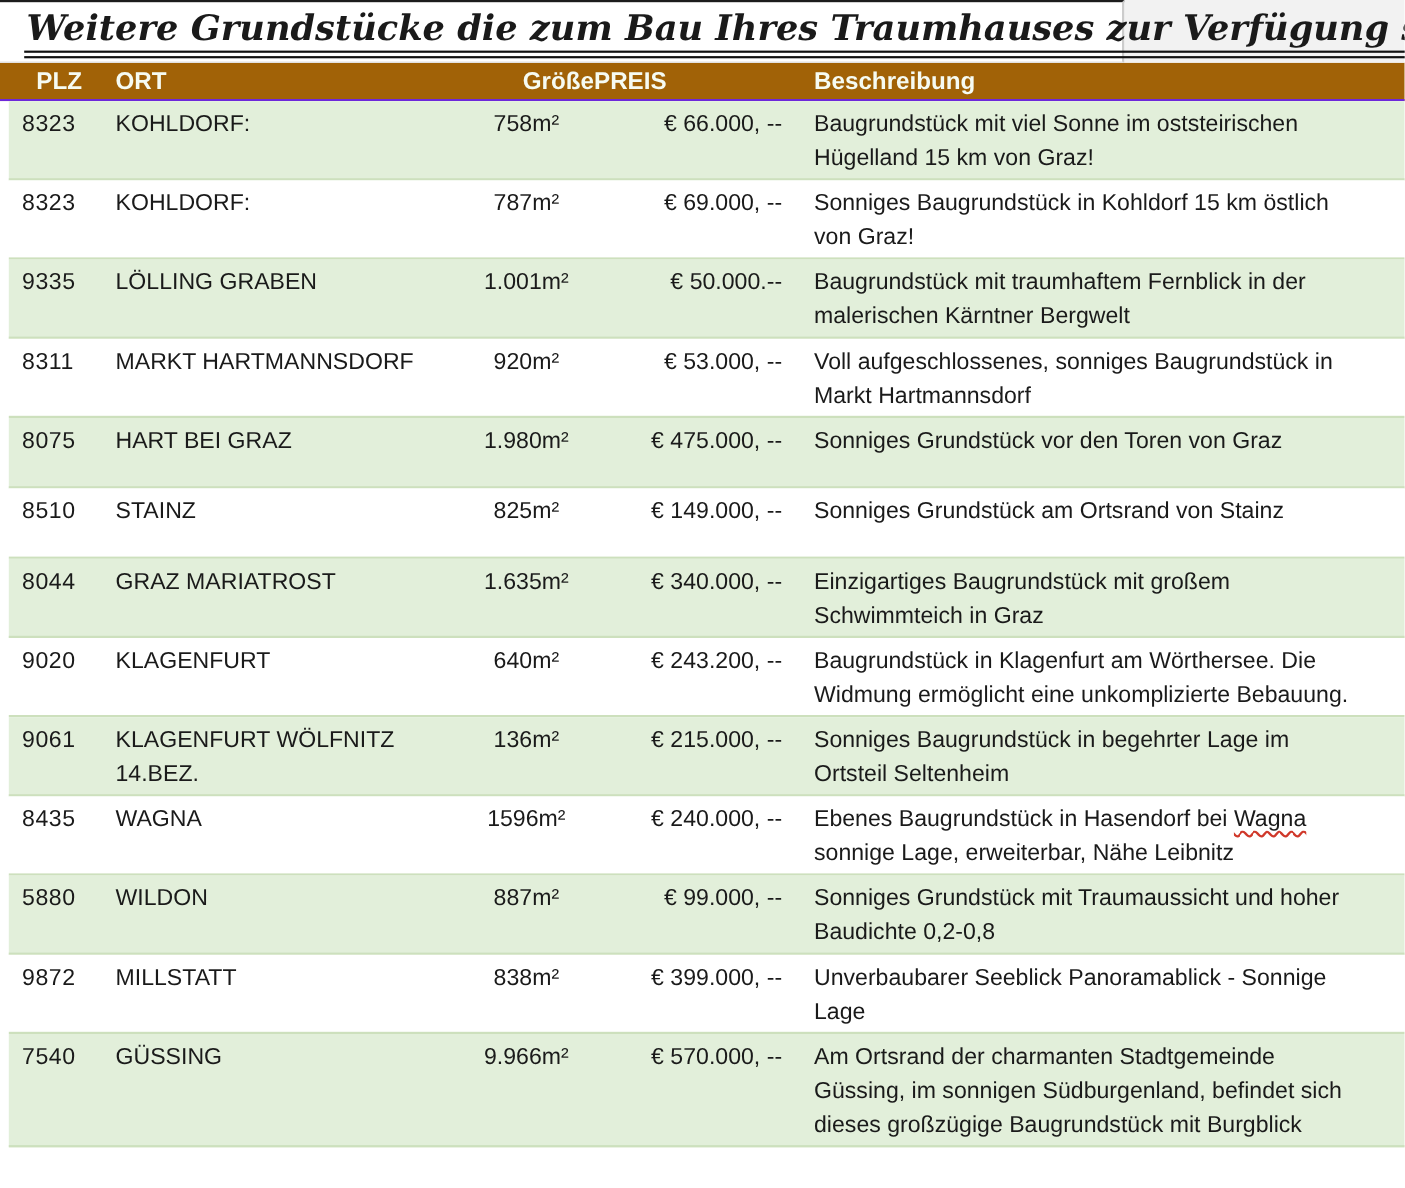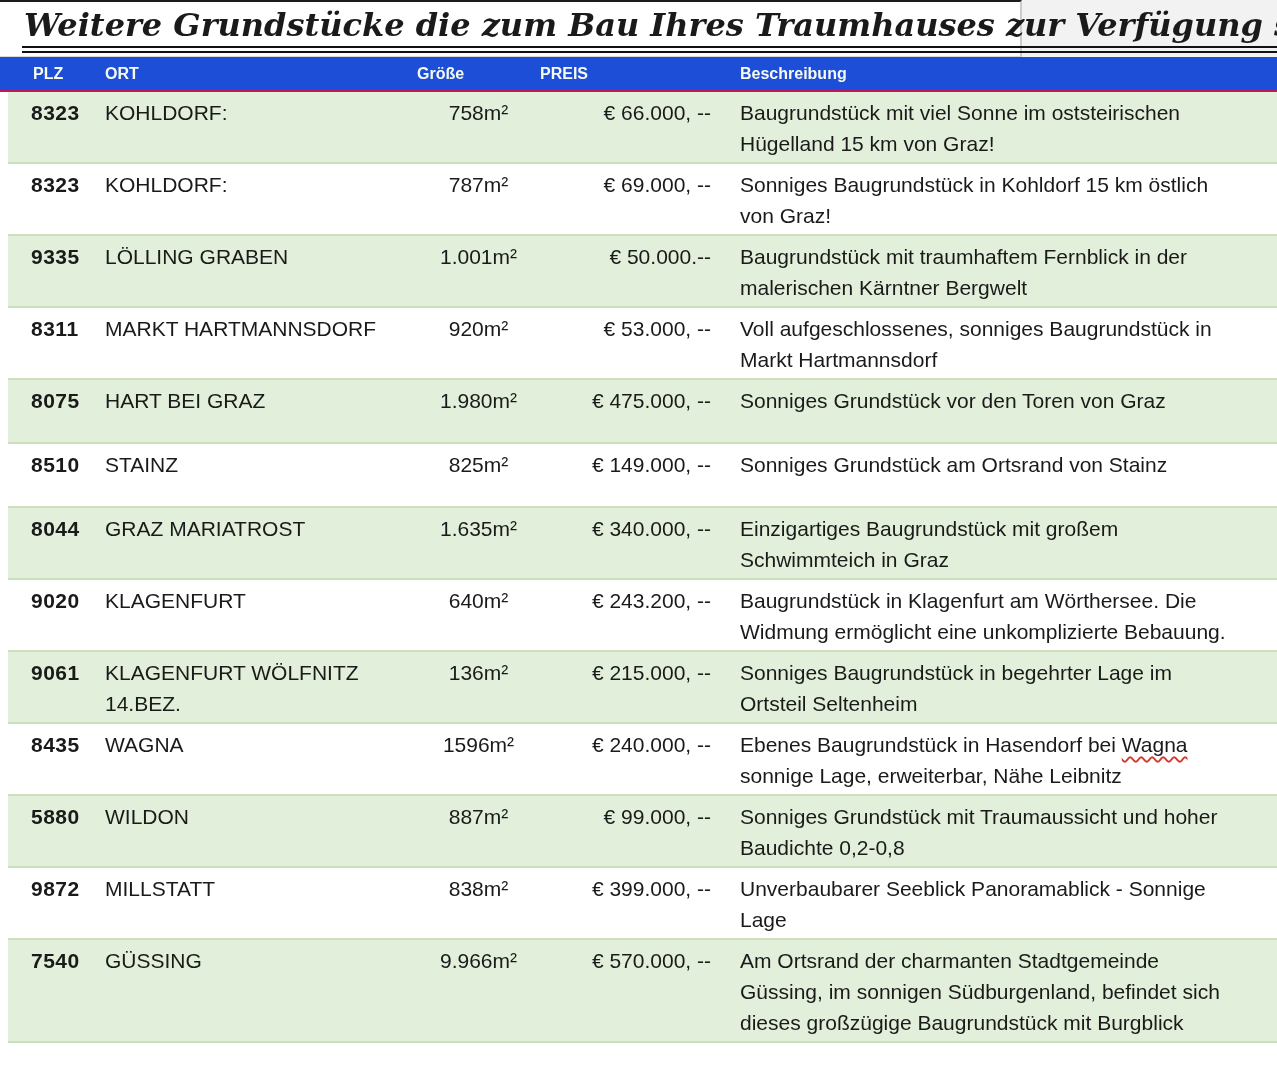--- a/index.html
+++ b/index.html
@@ -17,41 +17,41 @@
   }
   .doc-title{
     display:inline-block;
     font-family:"DejaVu Serif","Liberation Serif",serif;
     font-style:italic;font-weight:bold;font-size:32px;line-height:40px;
     border-bottom:7px double #111111;padding:0 10px 1px 2px;white-space:nowrap;
   }
   
   .grid{display:grid;grid-template-columns:89px 320px 123px 175px 1fr;}
   .thead{
-    background:#1d4ed8;color:#f6fbf2;font-weight:bold;font-size:16px;
-    height:33px;align-items:center;border-bottom:2px solid #be185d;
+    background:#a16207;color:#f6fbf2;font-weight:bold;font-size:22px;
+    height:33px;align-items:center;border-bottom:2px solid #6d28d9;
     padding-left:8px;
   }
   .thead .h{white-space:nowrap;}
   .h-plz{padding-left:25px;}
   .h-ort{padding-left:8px;}
-  .h-groesse{text-align:left;}
+  .h-groesse{text-align:right;}
   .h-preis{padding-right:4px;}
   .h-beschreibung{padding-left:25px;}
   .rows{padding-left:8px;background:#ffffff;}
   .row{
     display:grid;grid-template-columns:89px 320px 123px 175px 1fr;
     min-height:62px;border-bottom:2px solid #cdе0bd;
     border-bottom:2px solid #cde0bd;
     font-size:21px;line-height:31px;background:#ffffff;
   }
   .row:nth-child(odd){background:#e2efda;}
   .row:nth-child(13){min-height:31px;}
   .cell{padding-top:5px;padding-bottom:3px;}
-  .cell.plz{font-weight:bold;padding-left:23px;letter-spacing:0.5px;}
+  .cell.plz{font-weight:normal;padding-left:12px;letter-spacing:0.5px;}
   .cell.ort{padding-left:8px;}
   .cell.groesse{text-align:center;}
   .cell.preis{text-align:right;padding-right:4px;white-space:nowrap;}
   .cell.beschreibung{padding-left:25px;padding-right:36px;}
   .wavy{
     text-decoration:underline wavy #d0392b;
     text-decoration-thickness:2px;text-underline-offset:4px;
   }
 </style>
 </head>

